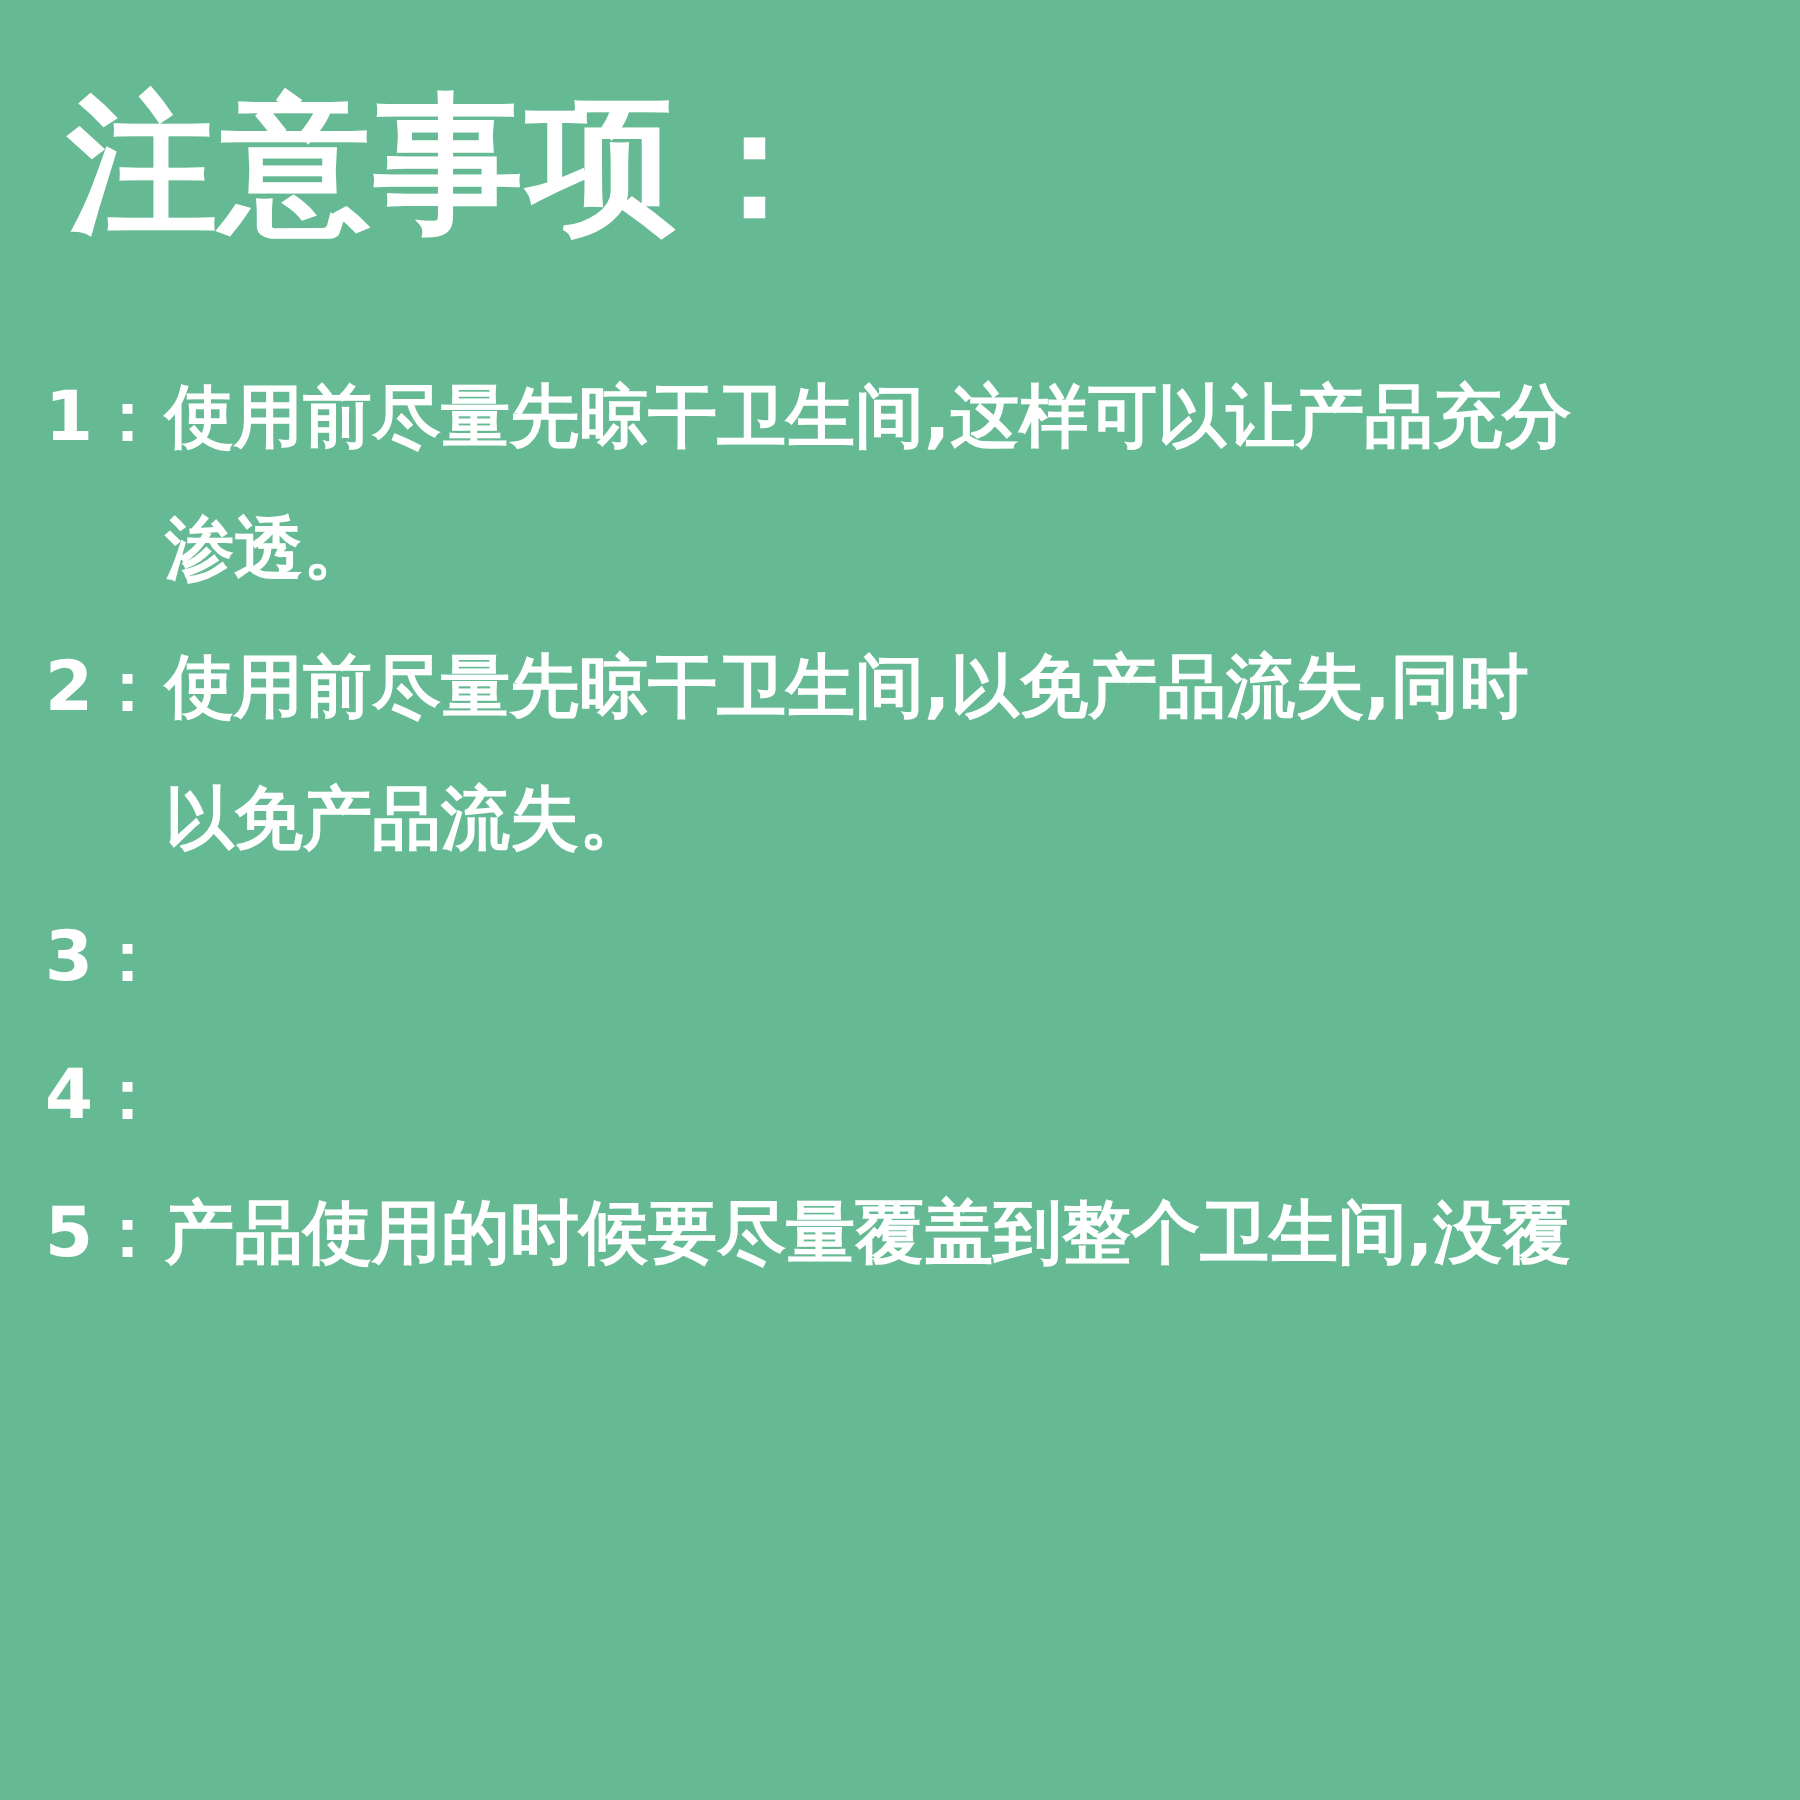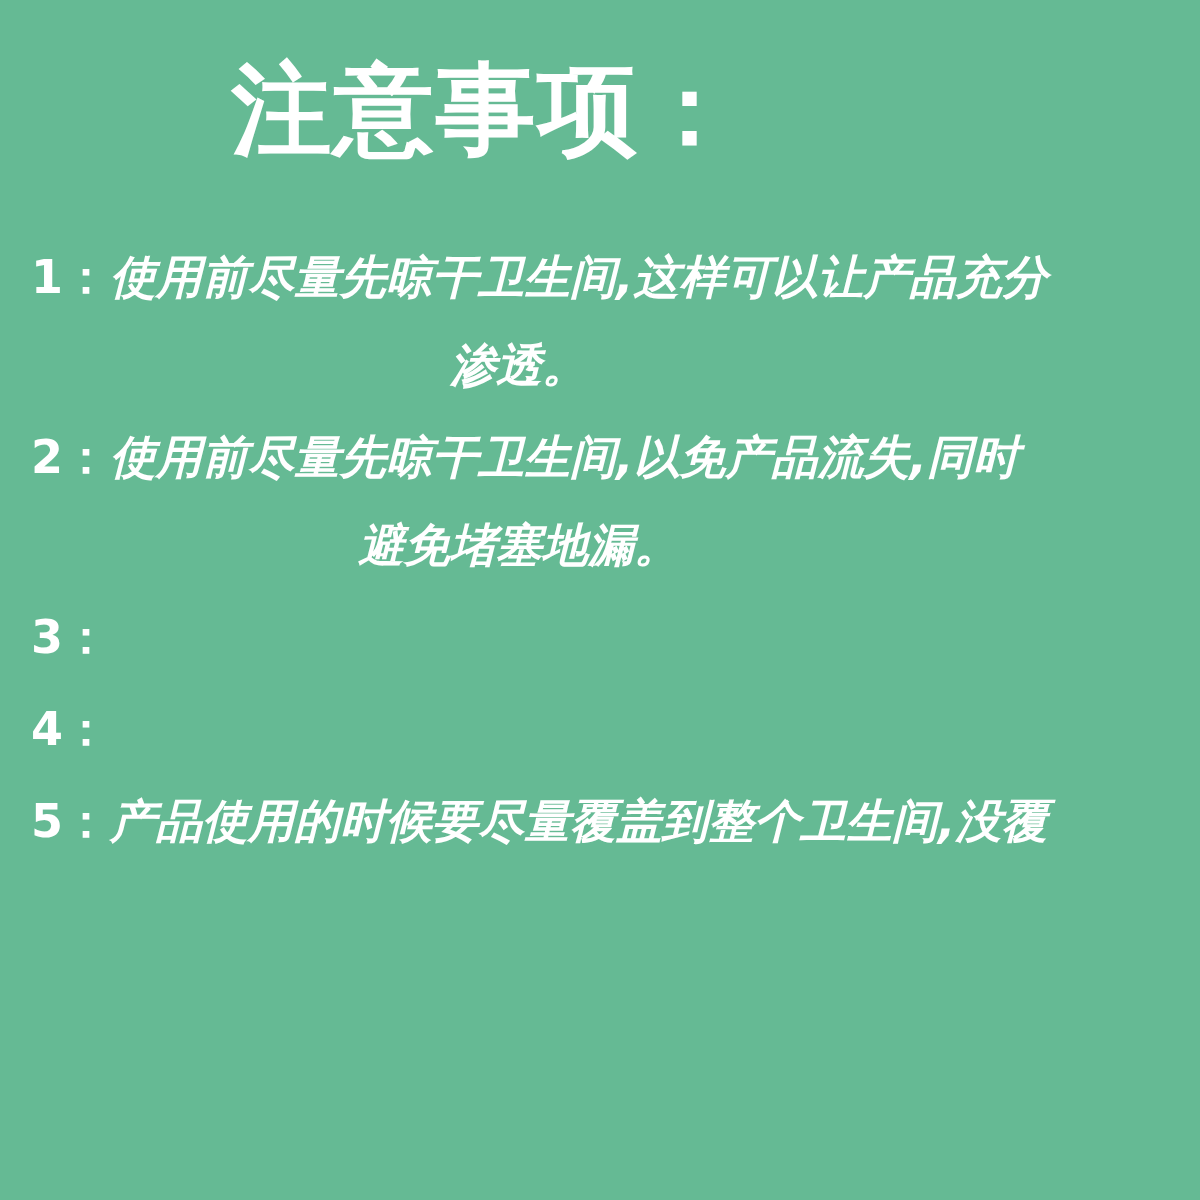--- a/index.html
+++ b/index.html
@@ -13,21 +13,20 @@
     color: #ffffff;
     overflow: hidden;
     font-family: "DejaVu Sans", sans-serif;
   }
   .page {
     box-sizing: border-box;
     width: 948px;
     height: 1200px;
     padding: 45px 20px 0 30px;
     font-weight: bold;
-    text-align: center;
   }
   .title {
     margin: 0 0 0 15px;
     font-size: 100px;
     font-weight: 900;
     line-height: 1.3;
     letter-spacing: 2px;
     white-space: nowrap;
   }
   .items {
@@ -45,21 +44,20 @@
     line-height: 88px;
     white-space: nowrap;
   }
   .item-lines {
     flex: 1 1 auto;
     min-width: 0;
   }
   .item-line {
     line-height: 88px;
     white-space: nowrap;
-    font-style: italic;
   }
 </style>
 </head>
 <body style="background: rgb(101, 186, 148); color: rgb(255, 255, 255);">
 
 <div class="page">
   <h1 class="title">注意事项：</h1>
 
   <div class="items">
 
@@ -68,21 +66,21 @@
       <div class="item-lines">
         <div class="item-line">使用前尽量先晾干卫生间,这样可以让产品充分</div>
         <div class="item-line">渗透。</div>
       </div>
     </div>
 
     <div class="item">
       <div class="item-num">2：</div>
       <div class="item-lines">
         <div class="item-line">使用前尽量先晾干卫生间,以免产品流失,同时</div>
-        <div class="item-line">避免堵塞地漏。</div>
+        <div class="item-line">以免产品流失。</div>
       </div>
     </div>
 
     <div class="item">
       <div class="item-num">3：</div>
       <div class="item-lines">
       </div>
     </div>
 
     <div class="item">

